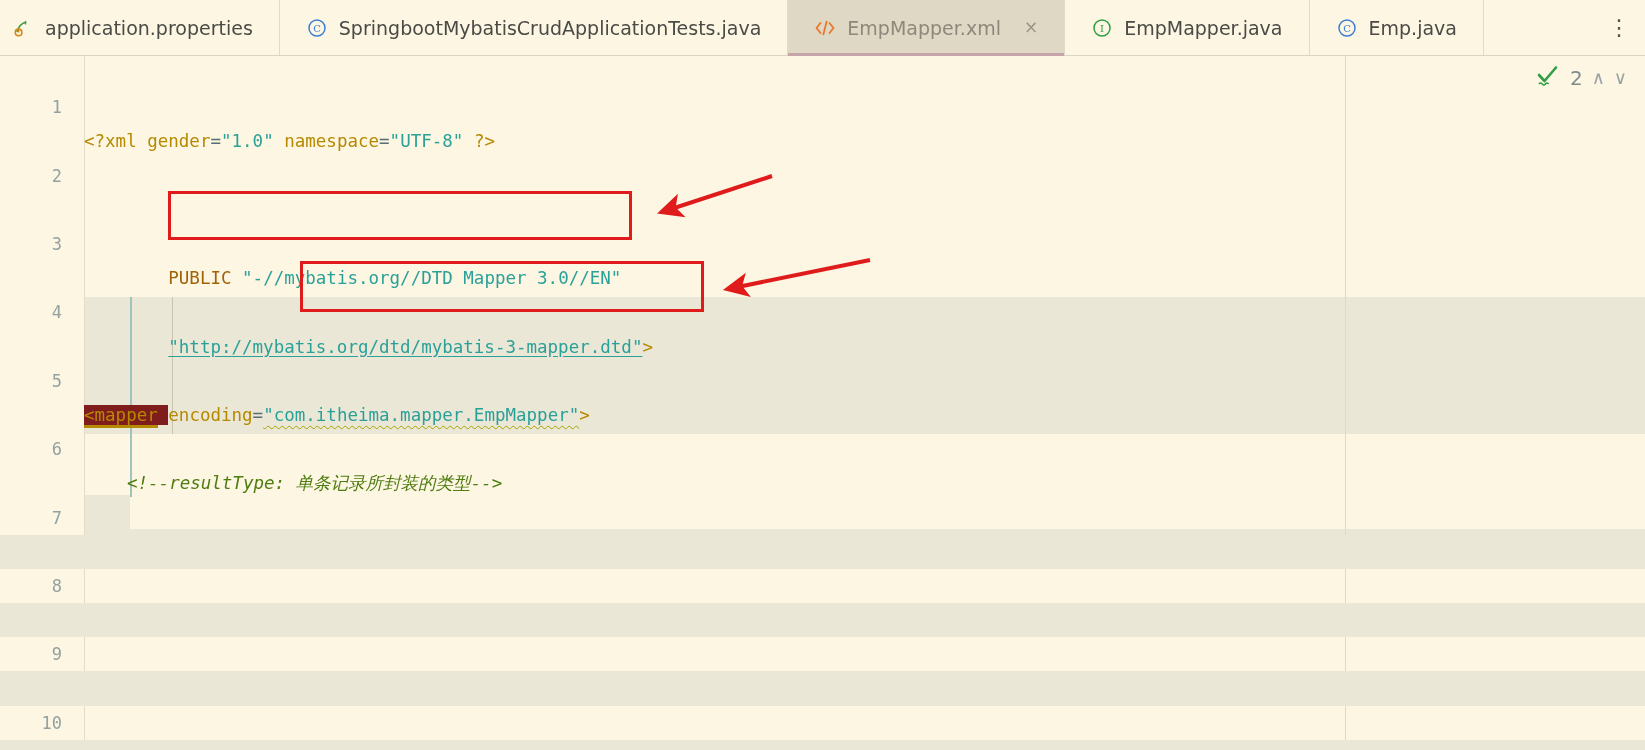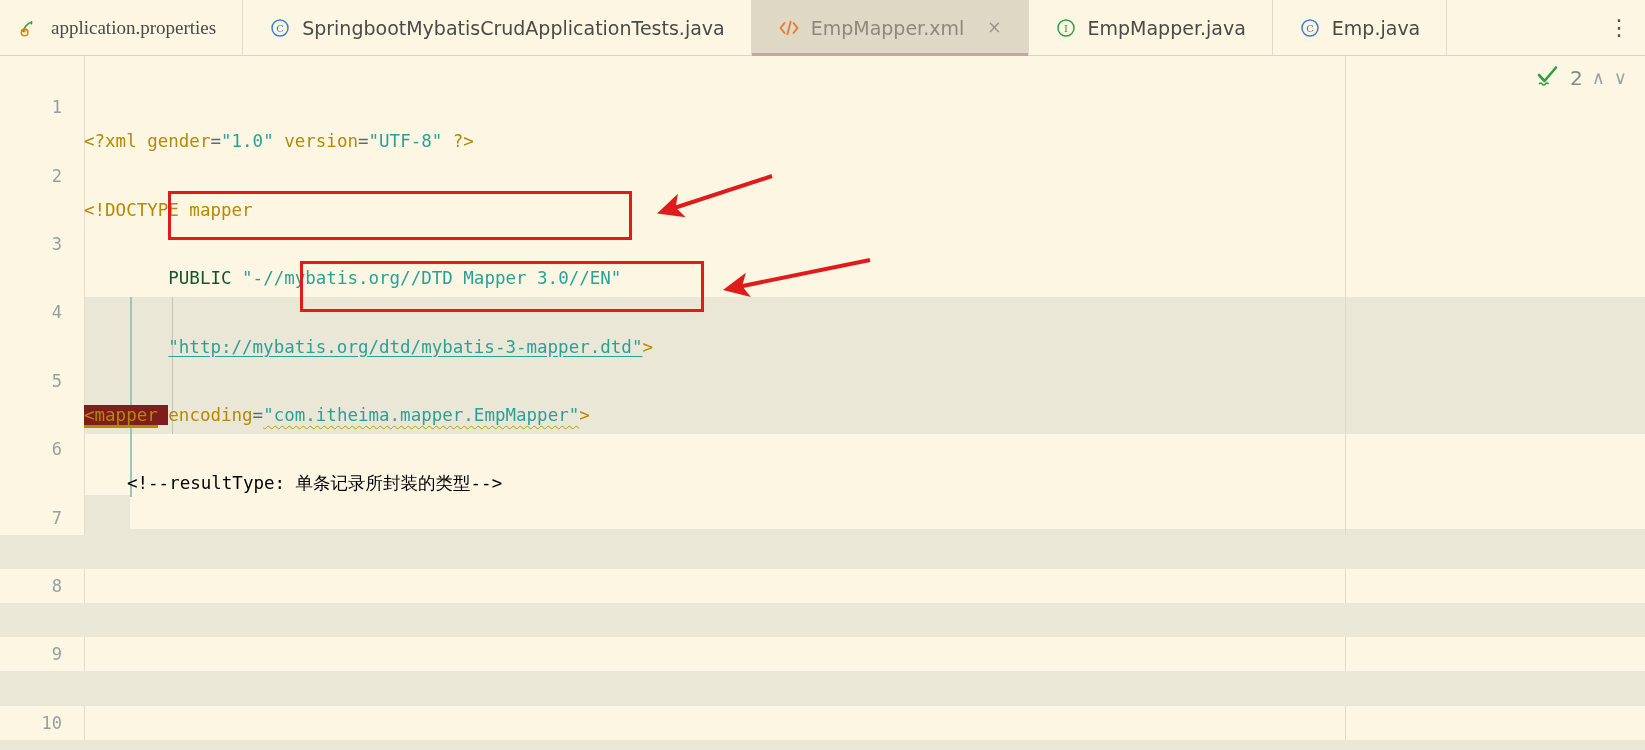--- a/index.html
+++ b/index.html
@@ -17,21 +17,21 @@
     height:55px;background:#FDF6E3;
     border-bottom:1px solid #DAD5C2;
   }
   .tab{
     display:flex;align-items:center;gap:11px;
     padding:0 26px;position:relative;
     font-size:19px;color:#4a4a46;white-space:nowrap;
     border-right:1px solid #E0DBC8;
     cursor:pointer;
   }
-  .tab.first{padding-left:18px;font-family:Liberation Serif, serif;}
+  .tab.first{padding-left:12px;}
   .tab.active{
     background:#DFD8C4;color:#8d887b;
   }
   .tab.active:after{
     content:"";position:absolute;left:0;right:0;bottom:-1px;height:3px;
     background:#C7A4A9;
   }
   .tab-icon{
     display:inline-flex;align-items:center;justify-content:center;
     width:22px;height:22px;flex:0 0 22px;
@@ -78,24 +78,24 @@
   .sqlband{
     position:absolute;left:84px;right:0;background:#EBE7D7;
   }
   .caretband{
     position:absolute;left:0;right:0;background:#EBE7D7;
   }
 
   
   .t-tag    {color:#2aa198;}   
   .t-attr   {color:#b58900;}
-  .t-blue   {color:#14532d;}
+  .t-blue   {color:#a16207;}
   .t-kw     {color:#859900;}
   .t-red    {color:#cb4b16;}
-  .t-comment{color:#000000;}
+  .t-comment{color:#4d7c0f;font-style:italic;}
   .t-func   {color:#808000;font-style:italic;}
   .t-plain  {color:#586e75;}
 
   .hl-ident{background:#7f1d1d;}
   .hl-param{background:#FBF3DE;}
   .caret-underline{
     border-bottom:3px solid #b58900;
   }
   .wavy{
     text-decoration:underline;
@@ -193,26 +193,25 @@
 
     <div class="gutter"></div>
     <div class="right-rule"></div>
     <div class="indent-guide" style="top:241px;height:200px;"></div>
     <div class="indent-guide" style="top:241px;height:137px;left:172px;background:#c9c4b0;width:1px;"></div>
 
     <div class="rows">
 
       <div class="row" style="top:0px">
         <span class="ln">1</span>
-        <span class="code"><span class="t-attr">&lt;?xml</span><span class="t-attr"> gender</span><span class="t-plain">=</span><span class="t-tag">"1.0"</span><span class="t-attr"> version</span><span class="t-plain">=</span><span class="t-tag">"UTF-8"</span><span class="t-attr"> ?&gt;</span></span>
+        <span class="code"><span class="t-attr">&lt;?xml</span><span class="t-attr"> gender</span><span class="t-plain">=</span><span class="t-tag">"1.0"</span><span class="t-attr"> namespace</span><span class="t-plain">=</span><span class="t-tag">"UTF-8"</span><span class="t-attr"> ?&gt;</span></span>
       </div>
 
       <div class="row" style="top:34.2px">
         <span class="ln">2</span>
-        <span class="code t-attr">&lt;!DOCTYPE mapper</span>
       </div>
 
       <div class="row" style="top:68.4px">
         <span class="ln">3</span>
         <span class="code"><span class="t-plain">        </span><span class="t-blue">PUBLIC</span><span class="t-plain"> </span><span class="t-tag">"-//mybatis.org//DTD Mapper 3.0//EN"</span></span>
       </div>
 
       <div class="row" style="top:102.6px">
         <span class="ln">4</span>
         <span class="code"><span class="t-plain">        </span><span class="t-tag url-underline">"http://mybatis.org/dtd/mybatis-3-mapper.dtd"</span><span class="t-attr">&gt;</span></span>

